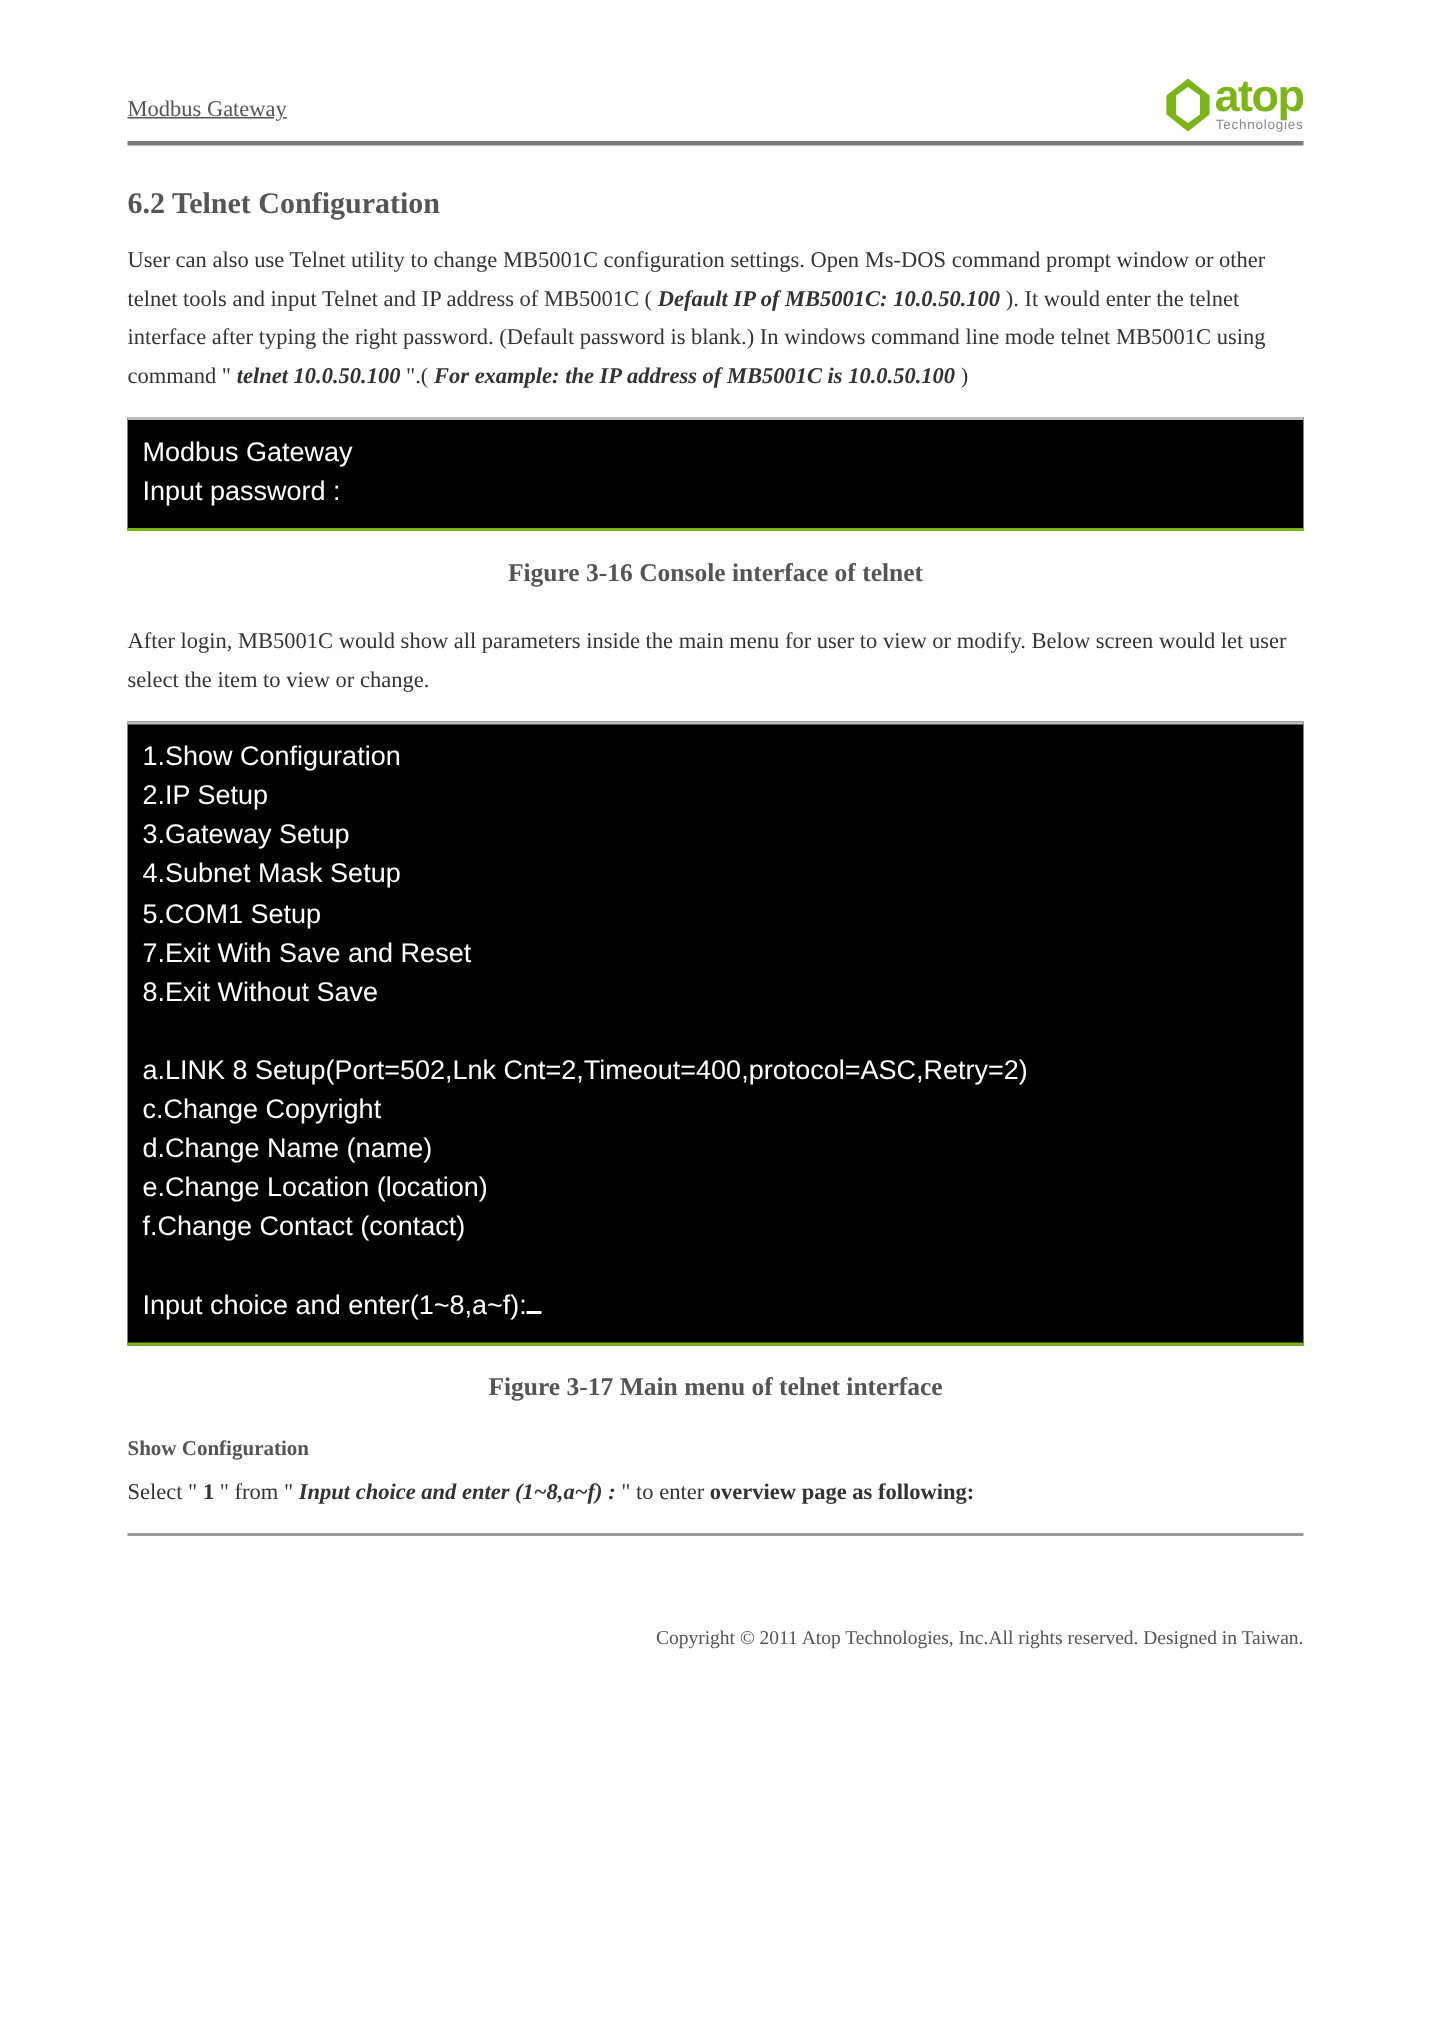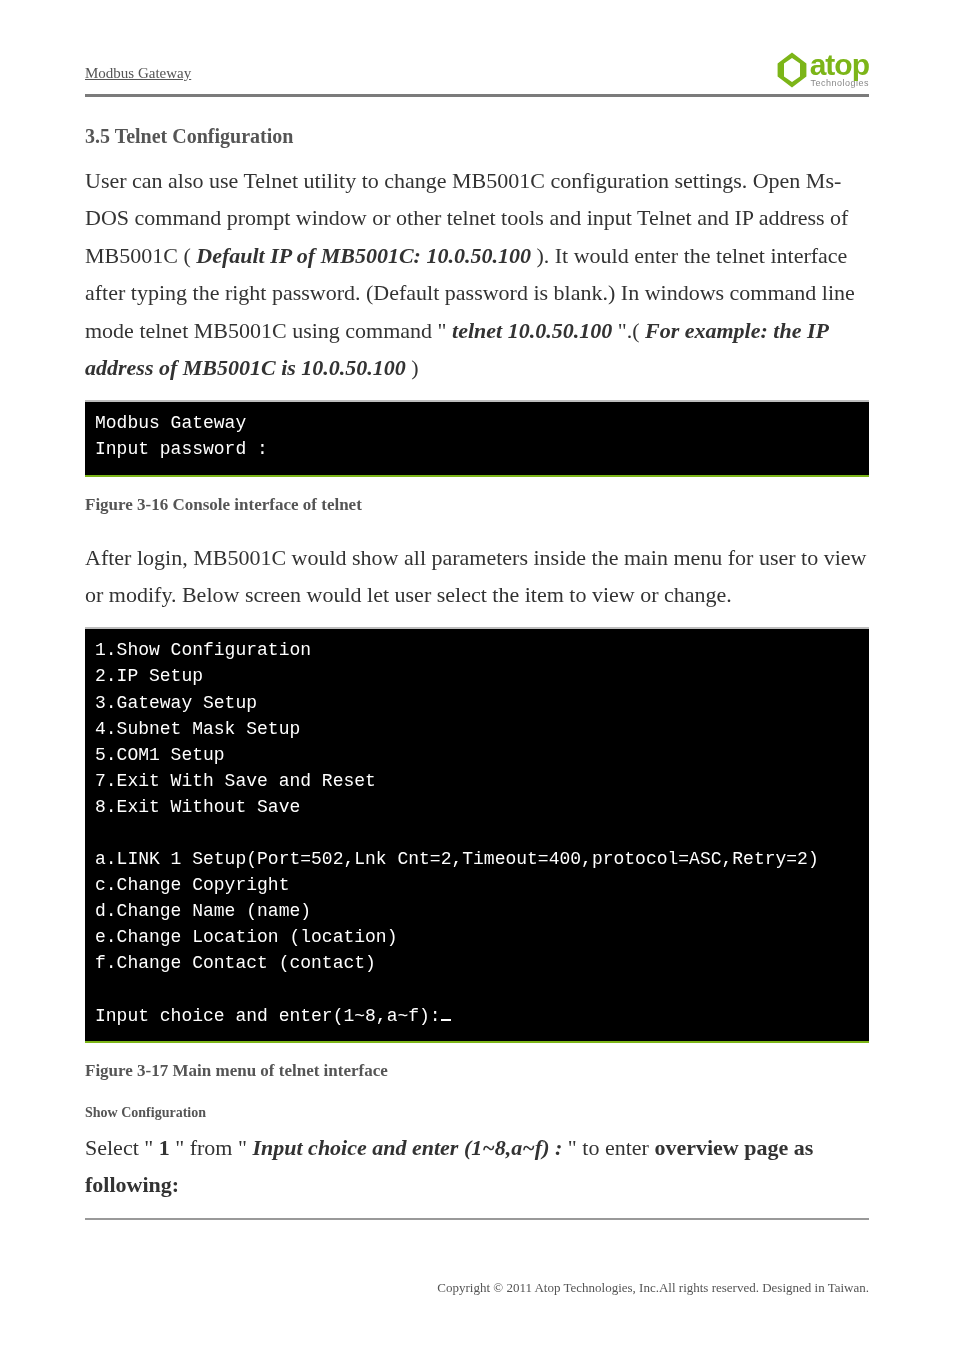--- a/index.html
+++ b/index.html
@@ -59,40 +59,41 @@
     margin-bottom: 28px;
   }
   .section-title {
     font-weight: bold;
     font-size: 20px;
     color: #555;
     margin-bottom: 14px;
     margin-top: 6px;
   }
   .body-text {
-    font-size: 22px;
+    font-size: 15px;
     color: #333;
     line-height: 1.7;
     margin-bottom: 14px;
   }
   .italic { font-style: italic; }
   .bold { font-weight: bold; }
   .terminal {
     background: #000;
     color: #fff;
-    font-family: Liberation Mono, monospace;
+    font-family: Liberation Sans, sans-serif;
     font-size: 18px;
     padding: 8px 10px 12px 10px;
     margin: 10px 0 18px 0;
     line-height: 1.45;
     white-space: pre;
     border-bottom: 2px solid #7cb518;
     border-top: 2px solid #bdbdbd;
   }
   .figure-label {
+    text-align: center;
     font-weight: bold;
     font-size: 17px;
     color: #555;
     margin-bottom: 24px;
   }
   .sub-title {
     font-weight: bold;
     font-size: 14px;
     color: #555;
     margin-bottom: 8px;
@@ -127,21 +128,21 @@
       <path d="M20 0 L38 14 L38 30 L20 44 L2 30 L2 14 Z M20 7 L10 14 L10 30 L20 37 L30 30 L30 14 Z" fill="#7cb518"></path>
     </svg>
     <div class="logo-text">
       <span class="logo-word">atop</span>
       <span class="logo-sub">Technologies</span>
     </div>
   </div>
 </div>
 <hr class="thick">
 
-<div class="section-title">3.5 Telnet Configuration</div>
+<div class="section-title">6.2 Telnet Configuration</div>
 
 <p class="body-text">
   <span>User can also use Telnet utility to change MB5001C configuration settings. Open Ms-DOS command prompt window or other telnet tools and input Telnet and IP address of MB5001C (</span>
   <span class="italic bold">Default IP of MB5001C: 10.0.50.100</span>
   <span>). It would enter the telnet interface after typing the right password. (Default password is blank.) In windows command line mode telnet MB5001C using command "</span>
   <span class="italic bold">telnet 10.0.50.100</span>
   <span>".(</span>
   <span class="italic bold">For example: the IP address of MB5001C is 10.0.50.100</span>
   <span>)</span>
 </p>
@@ -154,21 +155,21 @@
 <p class="body-text">After login, MB5001C would show all parameters inside the main menu for user to view or modify. Below screen would let user select the item to view or change.</p>
 
 <div class="terminal"><span>1.Show Configuration</span>
 <span>2.IP Setup</span>
 <span>3.Gateway Setup</span>
 <span>4.Subnet Mask Setup</span>
 <span>5.COM1 Setup</span>
 <span>7.Exit With Save and Reset</span>
 <span>8.Exit Without Save</span>
 <span></span>
-<span>a.LINK 1 Setup(Port=502,Lnk Cnt=2,Timeout=400,protocol=ASC,Retry=2)</span>
+<span>a.LINK 8 Setup(Port=502,Lnk Cnt=2,Timeout=400,protocol=ASC,Retry=2)</span>
 <span>c.Change Copyright</span>
 <span>d.Change Name (name)</span>
 <span>e.Change Location (location)</span>
 <span>f.Change Contact (contact)</span>
 <span></span>
 <span>Input choice and enter(1~8,a~f):</span><span class="cursor"></span></div>
 
 <div class="figure-label">Figure 3-17 Main menu of telnet interface</div>
 
 <div class="sub-title">Show Configuration</div>

